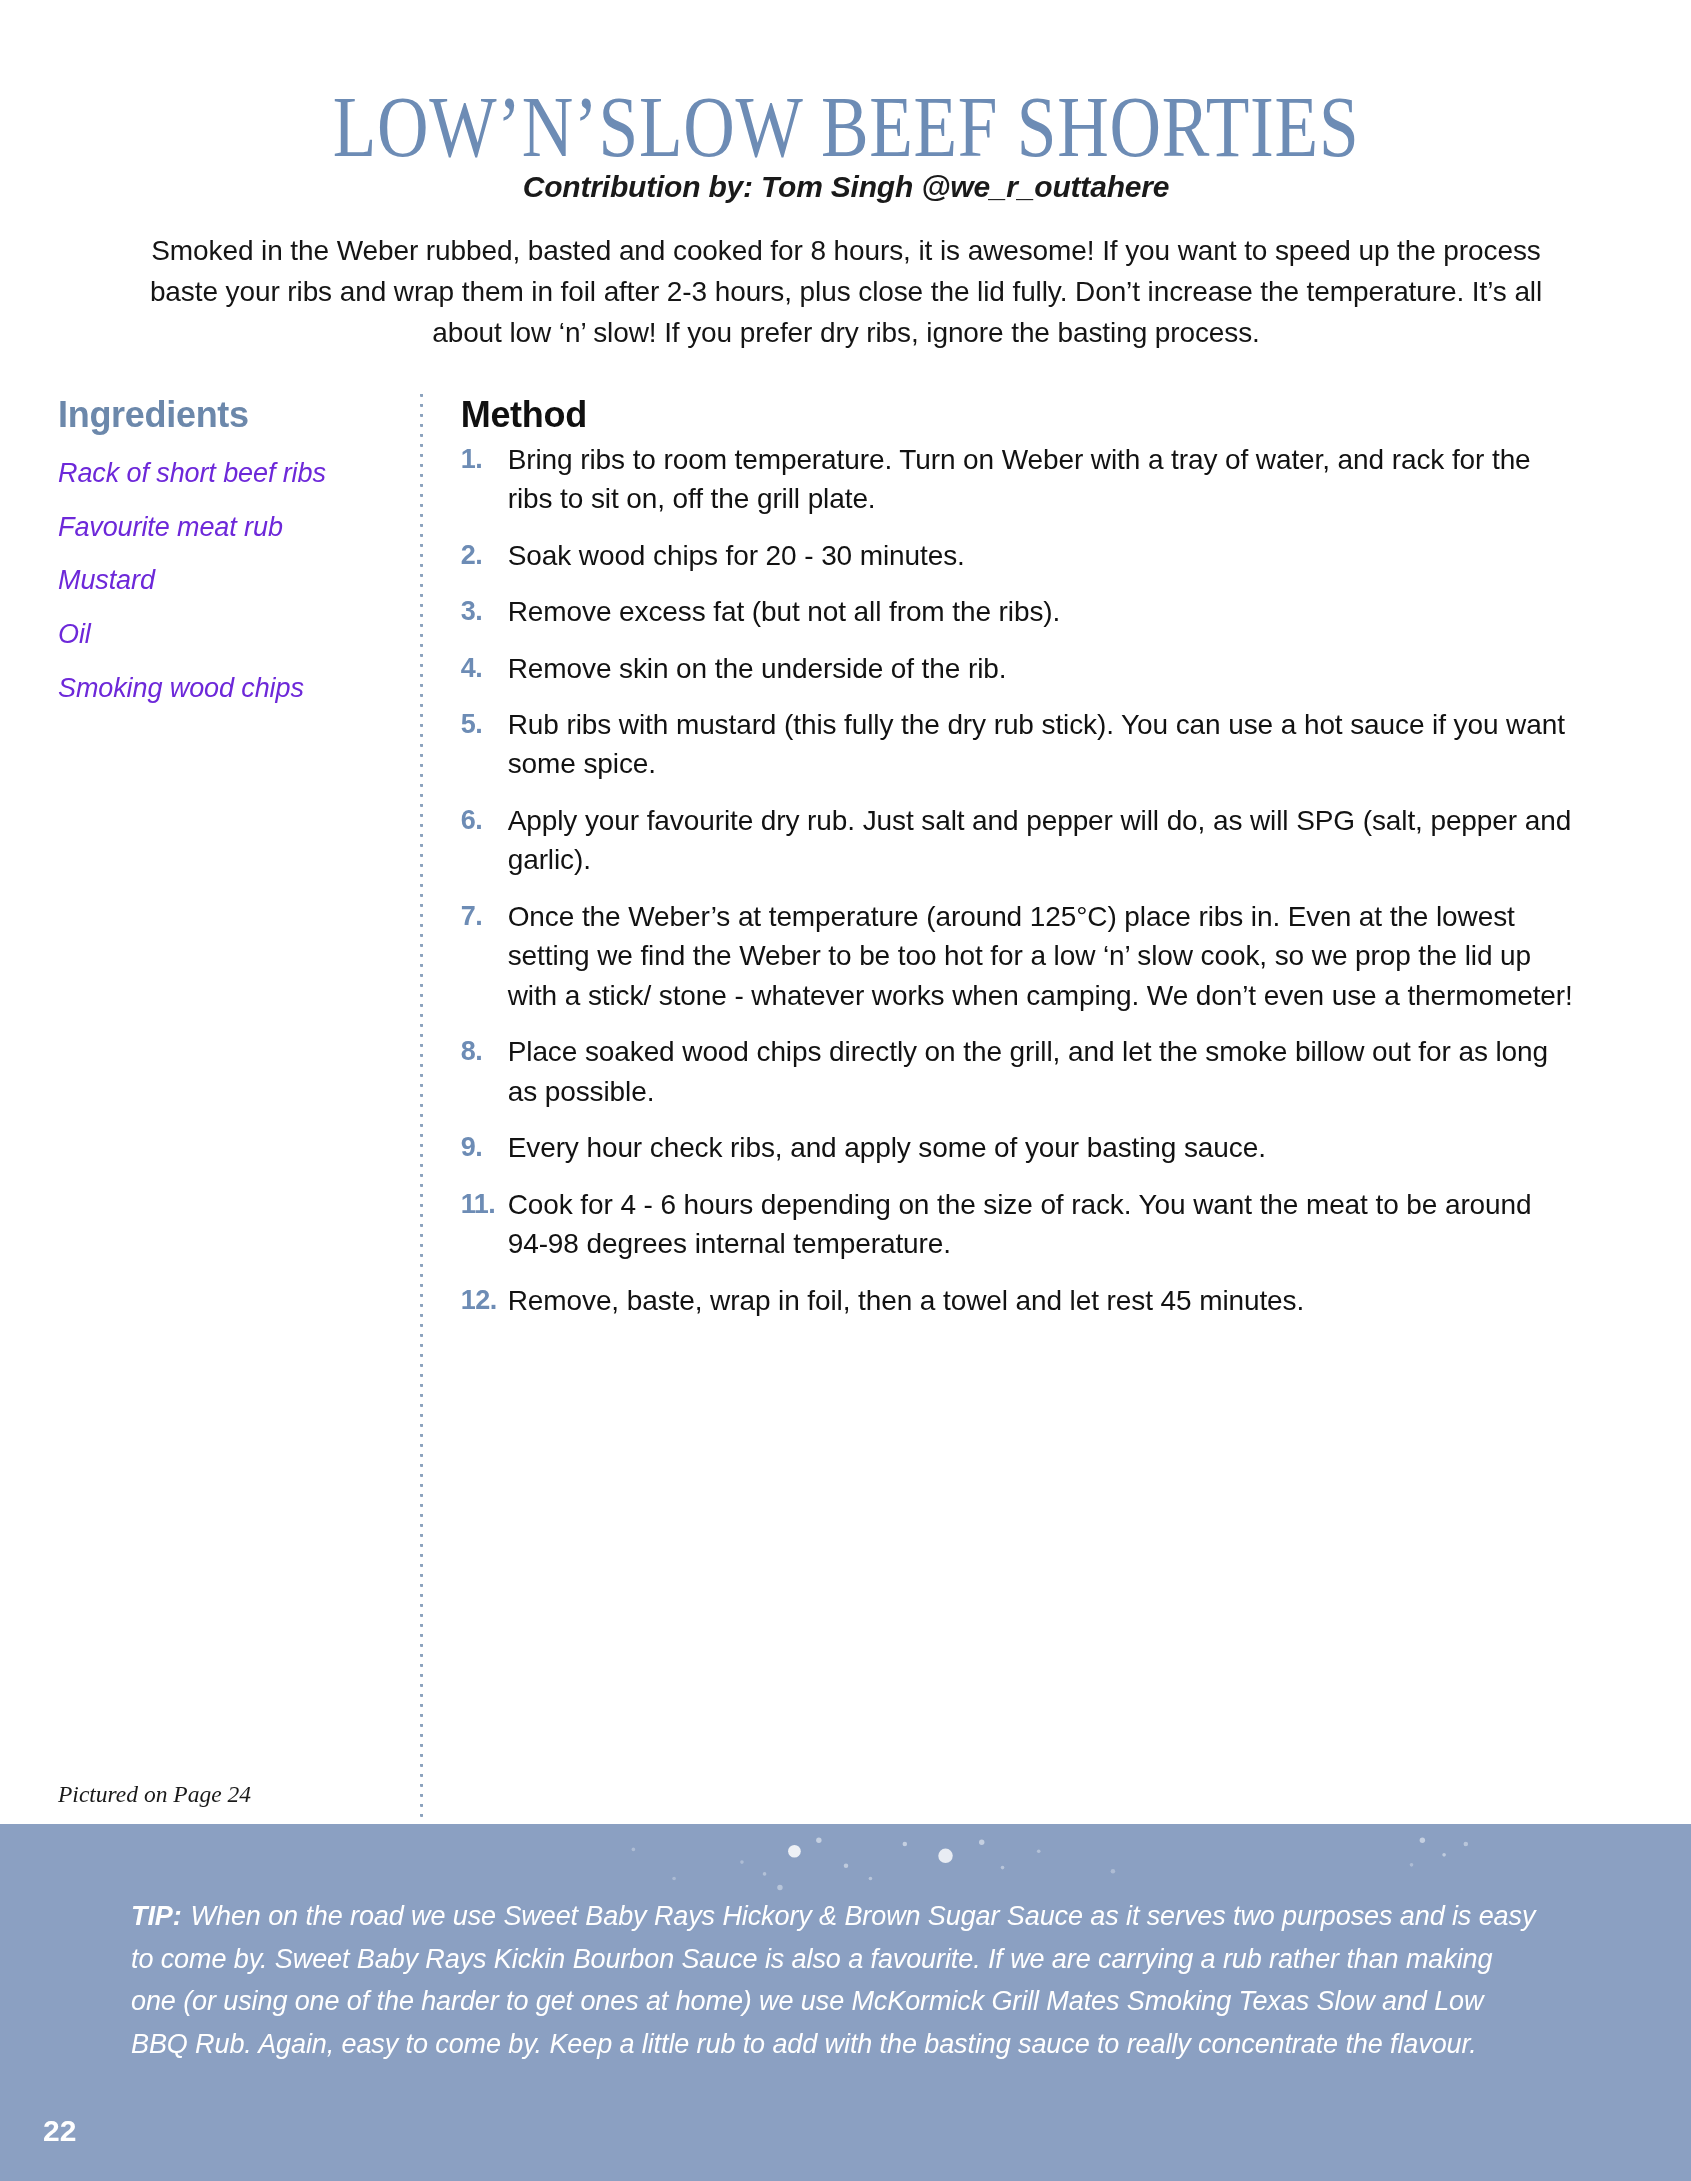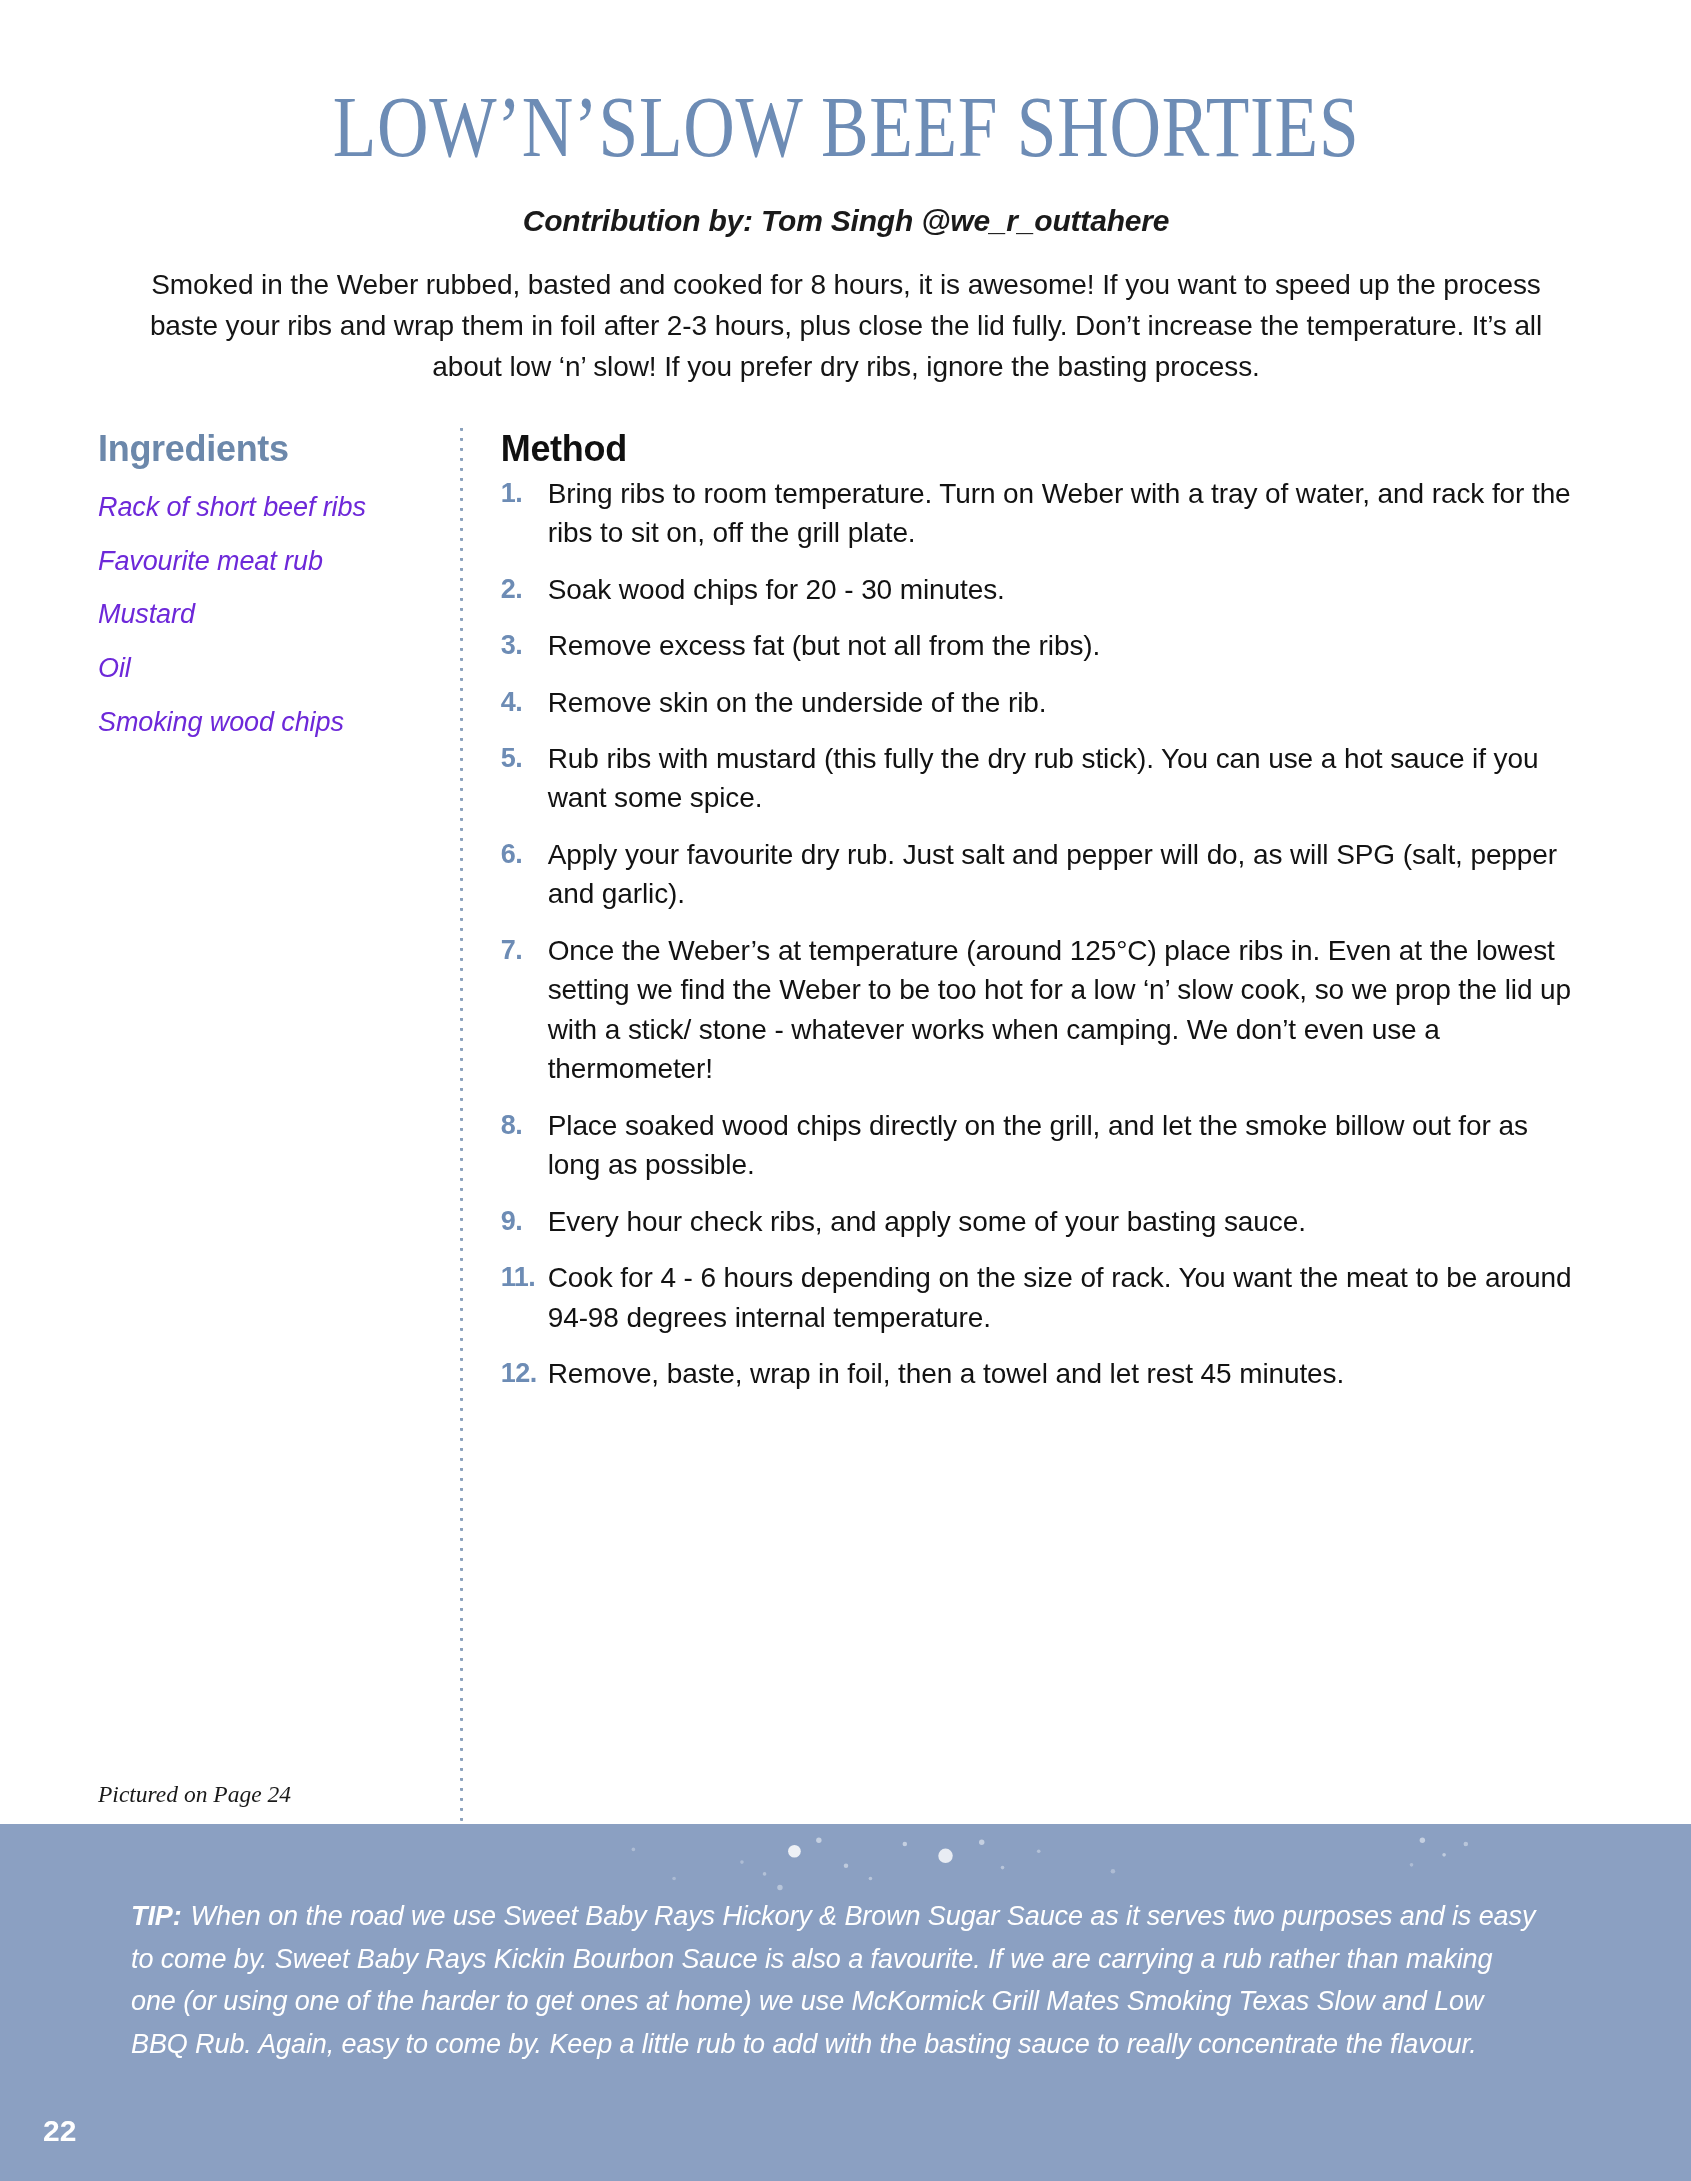--- a/index.html
+++ b/index.html
@@ -38,38 +38,37 @@
     transform: scaleX(0.82);
     transform-origin: center top;
     white-space: nowrap;
   }
   .contribution {
     text-align: center;
     font-size: 30px;
     font-weight: bold;
     font-style: italic;
     color: #1a1a1a;
-    margin-top: 34px;
     letter-spacing: -0.2px;
   }
   .intro {
     text-align: center;
     font-size: 28px;
     line-height: 1.46;
     color: #151515;
     margin: 27px auto 0 auto;
     max-width: 1438px;
     letter-spacing: -0.1px;
   }
 
   
   .content {
     flex: 1 1 auto;
     display: flex;
-    padding: 40px 118px 0 98px;
+    padding: 40px 118px 0 58px;
     position: relative;
     min-height: 0;
   }
   .col-ingredients {
     width: 362px;
     flex: 0 0 362px;
     display: flex;
     flex-direction: column;
     padding-right: 27px;
     box-sizing: border-box;

